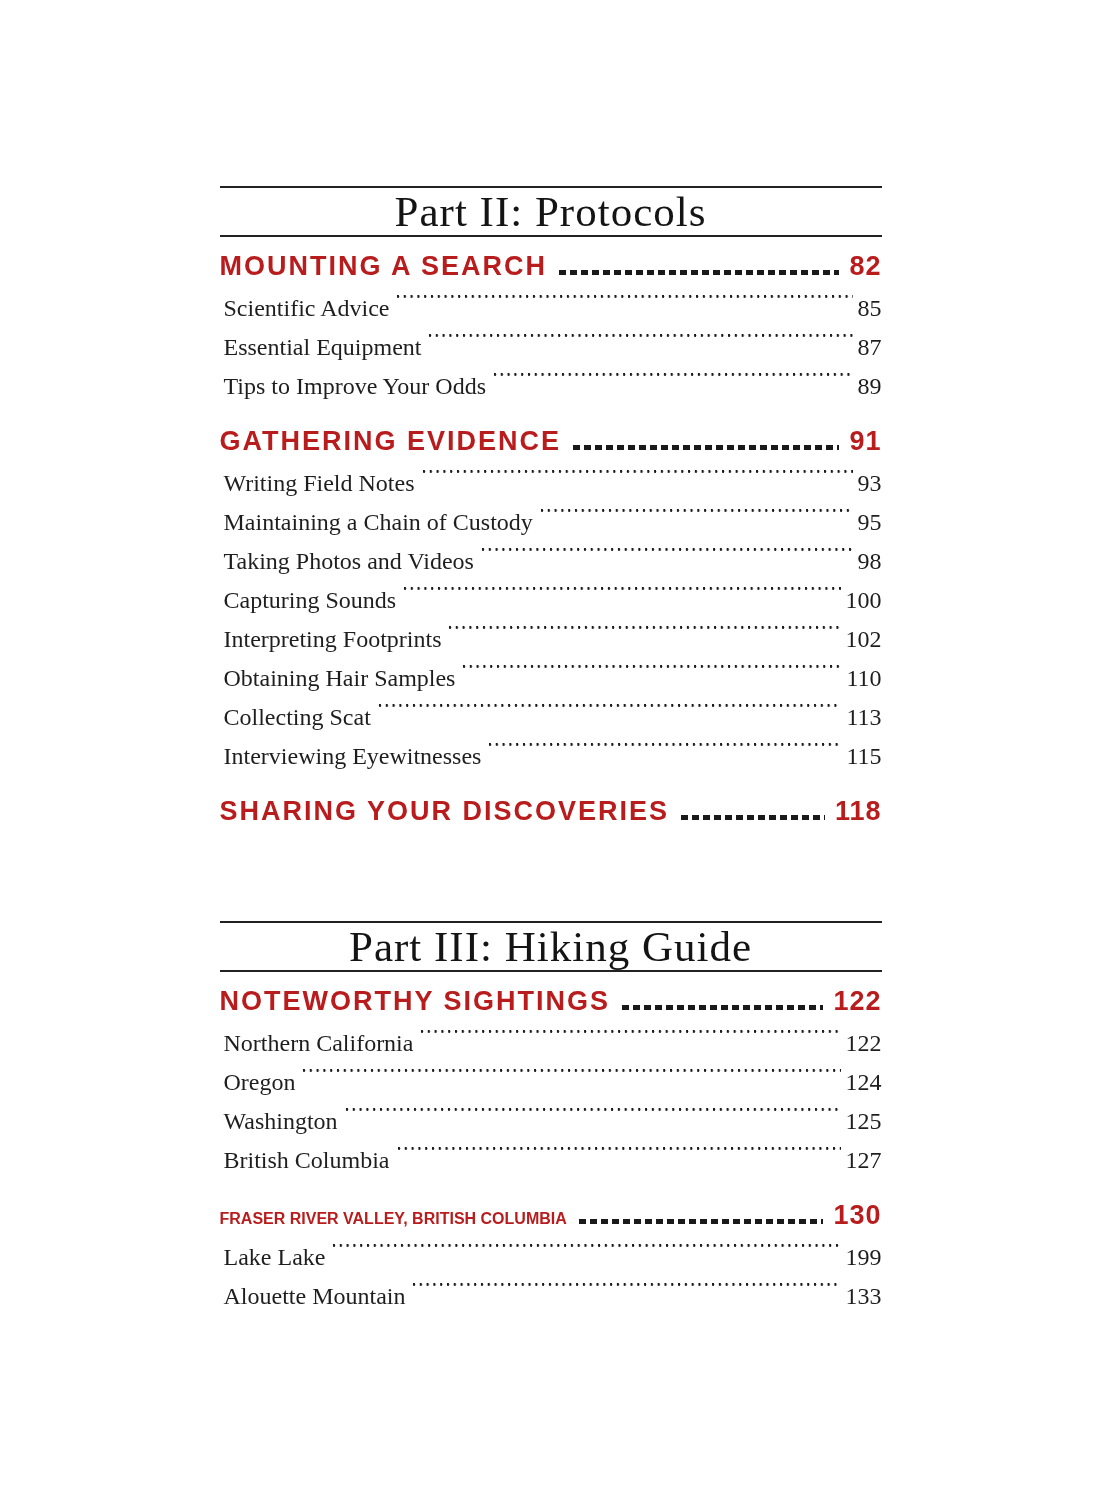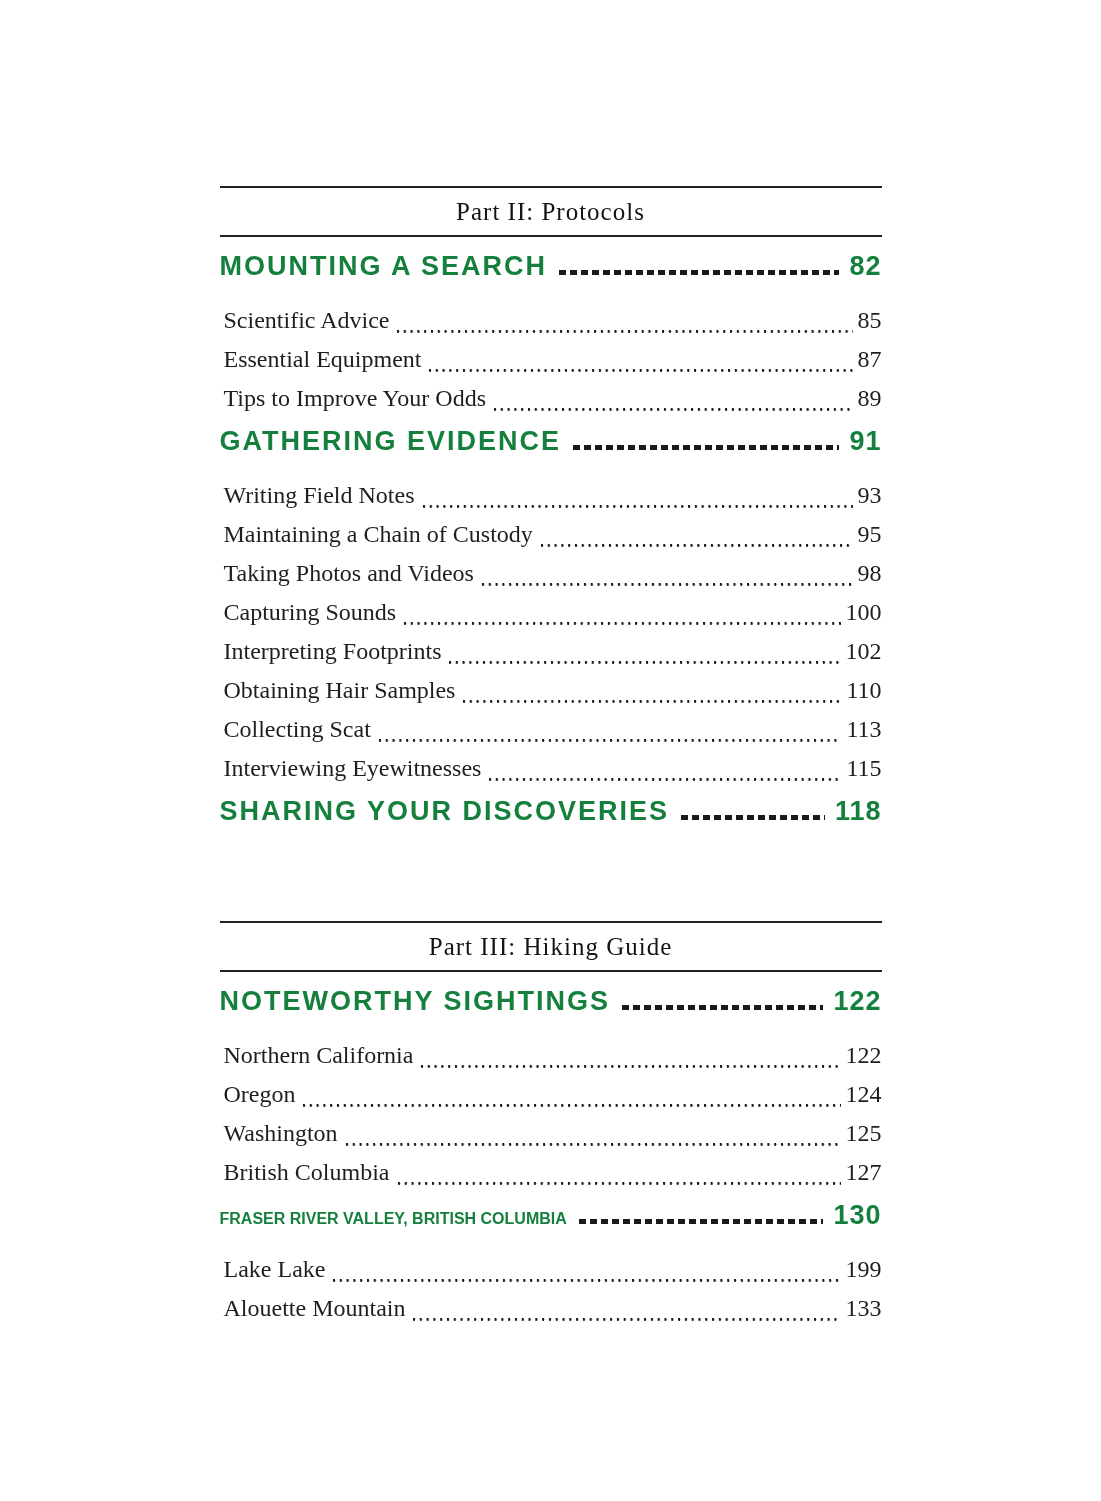--- a/index.html
+++ b/index.html
@@ -25,59 +25,59 @@
     margin-bottom: 12px;
   }
   .rule {
     height: 2px;
     background: #222222;
   }
   .part-title {
     margin: 0;
     font-family: "Liberation Serif", serif;
     font-weight: 400;
-    font-size: 25px;
+    font-size: 43px;
     letter-spacing: 1px;
     line-height: 47px;
     text-align: center;
     color: #141414;
     white-space: nowrap;
   }
   .section {
     margin-top: 14px;
   }
   .heading-row {
     display: flex;
     align-items: baseline;
     height: 44px;
     font-family: "Liberation Sans", sans-serif;
     font-weight: 700;
     font-size: 27px;
     letter-spacing: 2px;
-    color: #15803d;
+    color: #b91c1c;
     white-space: nowrap;
   }
   .heading-row.tight .heading-label {
     font-size: 16px;
     letter-spacing: 0;
   }
   .dash-leader {
     flex: 1;
     min-width: 22px;
     height: 5px;
     margin: 0 10px 7px 12px;
     background-image: repeating-linear-gradient(90deg, #1a1a1a 0 7px, transparent 7px 11px);
   }
   .heading-page {
     letter-spacing: 1px;
     text-align: right;
   }
   .entry-row {
     display: flex;
-    align-items: flex-end;
+    align-items: flex-start;
     height: 39px;
     font-size: 24px;
     padding-left: 4px;
     color: #1e1e1e;
     white-space: nowrap;
   }
   .dot-leader {
     flex: 1;
     min-width: 20px;
     height: 3px;

